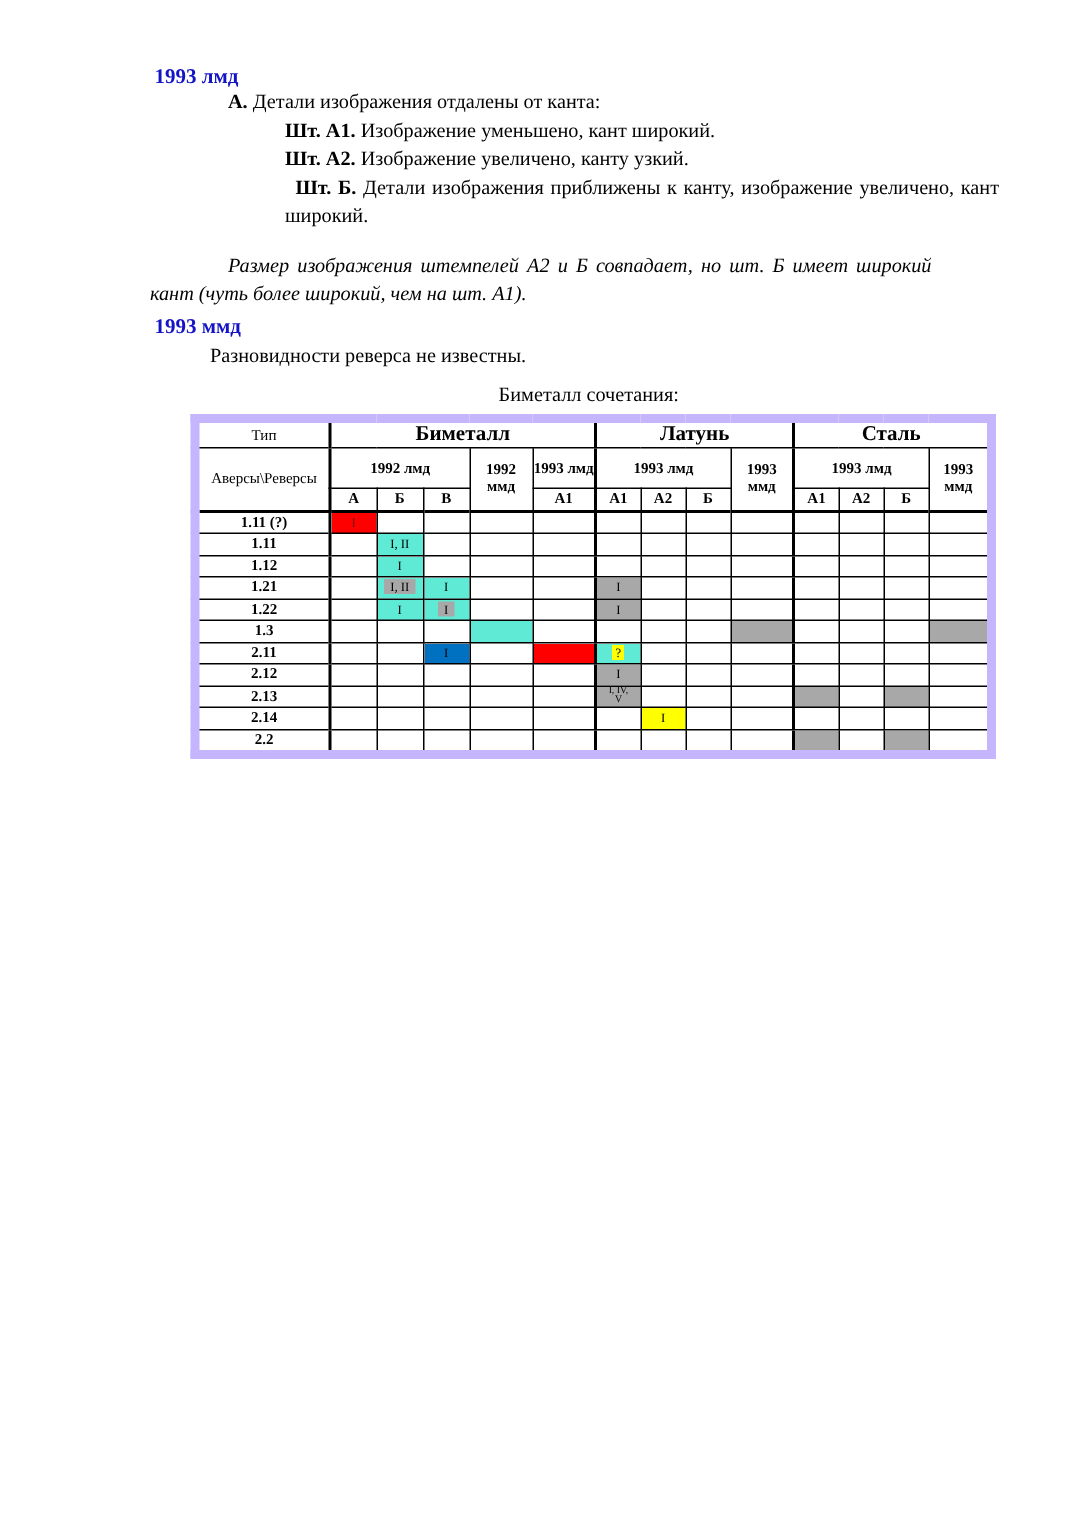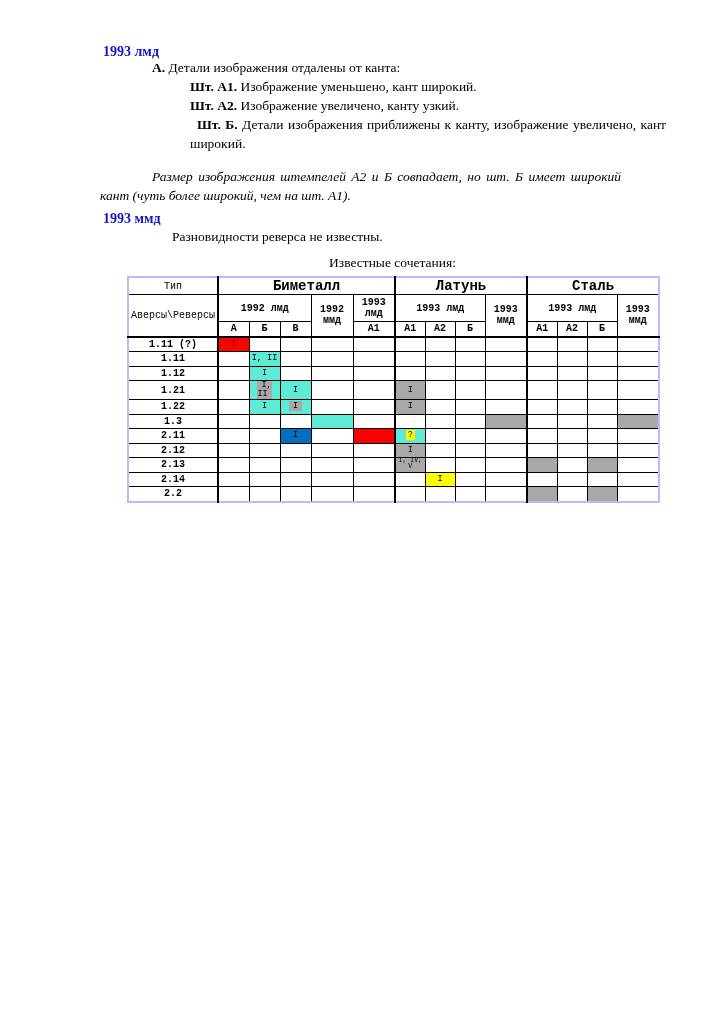--- a/index.html
+++ b/index.html
@@ -11,21 +11,21 @@
   .txt { font-size:13.5px; line-height:19px; white-space:nowrap; }
   .just { white-space:normal; text-align:justify; text-align-last:justify; }
   .h-blue { color:#1414c6; font-weight:bold; font-size:14px; line-height:17px; white-space:nowrap; }
   .it { font-style:italic; }
   b { font-weight:bold; }
 
   
   .tbl-wrap { position:absolute; left:127px; top:276px; }
   table.combo {
     border-collapse:collapse; table-layout:fixed; width:531px;
-    border:2px solid #c4b5fd; font-family:Liberation Mono, monospace;
+    border:6px solid #c4b5fd; font-family:Liberation Serif, serif;
   }
   table.combo td {
     border:1px solid #000; padding:0; text-align:center; vertical-align:middle;
     overflow:hidden; height:13.5px;
   }
   .hc { font-size:10px; }
   .mat { font-weight:bold; font-size:14px; height:17px; }
   .yr  { font-weight:bold; font-size:10px; line-height:11px; }
   .reg { font-weight:normal; }
   .ltr { font-weight:bold; font-size:10px; height:14px; }
@@ -72,23 +72,23 @@
     <span>Детали изображения приближены к канту, изображение увеличено, кант</span>
   </div>
 
   <div class="abs txt" style="left:190px; top:134px;">широкий.</div>
 
   <div class="abs txt it just" style="left:152px; top:167px; width:469px;">Размер изображения  штемпелей А2 и Б совпадает, но шт. Б имеет широкий</div>
   <div class="abs txt it" style="left:100px; top:186px;">кант (чуть более широкий, чем на шт. А1).</div>
 
   <div class="abs h-blue" style="left:103px; top:210px;">1993 ммд</div>
 
-  <div class="abs txt" style="left:172px; top:227px;">Разновидности реверса не известны.</div>
-
-  <div class="abs txt" style="left:127px; top:253px; width:531px; text-align:center;">Известные сочетания:</div>
+  <div class="abs txt" style="left:140px; top:227px;">Разновидности реверса не известны.</div>
+
+  <div class="abs txt" style="left:127px; top:253px; width:531px; text-align:center;">Биметалл сочетания:</div>
 
   <div class="tbl-wrap">
     <table class="combo">
       <colgroup>
         <col style="width:90px">
         <col style="width:31px">
           <col style="width:31px">
           <col style="width:31px">
         <col style="width:42px">
           <col style="width:42px">

